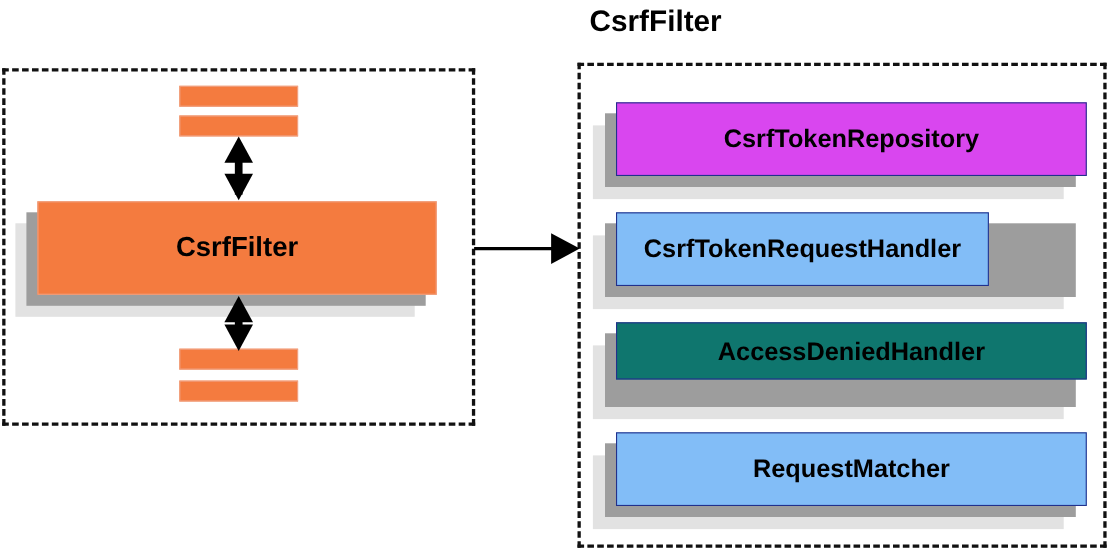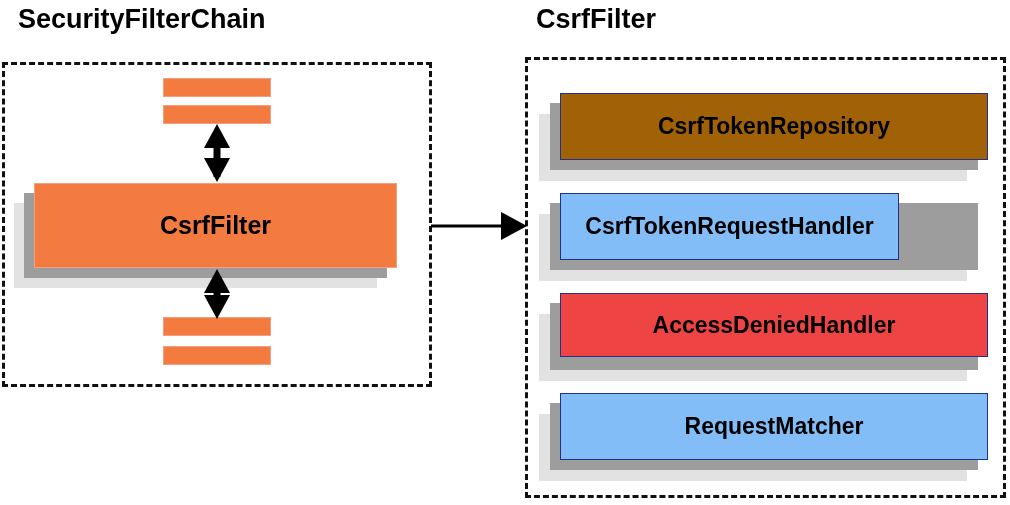--- a/index.html
+++ b/index.html
@@ -103,48 +103,47 @@
     width: 1010px;
     height: 505px;
     pointer-events: none;
   }
 </style>
 </head>
 <body>
 
 <div id="canvas">
 
-  <div class="panel-title" id="title-left">SecurityFilterChain</div>
 
   <div class="panel-title" id="title-right">CsrfFilter</div>
 
   <div class="panel" id="panel-left"></div>
 
   <div class="panel" id="panel-right"></div>
 
   <div class="bar-orange" id="bar-top-1"></div>
   <div class="bar-orange" id="bar-top-2"></div>
 
   <div class="shadow-far" id="csrffilter-shadow-far"></div>
   <div class="shadow-near" id="csrffilter-shadow-near"></div>
   <div class="box box-orange" id="box-csrffilter">CsrfFilter</div>
 
   <div class="bar-orange" id="bar-bottom-1"></div>
   <div class="bar-orange" id="bar-bottom-2"></div>
 
   <div id="blue-boxes">
       <div class="shadow-far" style="left: 539px; top: 114px; width: 428px; height: 67px;"></div>
       <div class="shadow-near" style="left: 550px; top: 103px; width: 428px; height: 67px;"></div>
-      <div class="box box-blue" style="left: 560px; top: 93px; width: 428px; height: 67px; background: #a16207; border-color: rgb(33, 49, 140);">CsrfTokenRepository</div>
+      <div class="box box-blue" style="left: 560px; top: 93px; width: 428px; height: 67px; background: #d946ef; border-color: rgb(33, 49, 140);">CsrfTokenRepository</div>
       <div class="shadow-far" style="left: 539px; top: 214px; width: 428px; height: 67px;"></div>
       <div class="shadow-near" style="left: 550px; top: 203px; width: 428px; height: 67px;"></div>
       <div class="box box-blue" style="left: 560px; top: 193px; width: 339px; height: 67px; background: rgb(130, 189, 247); border-color: rgb(33, 49, 140);">CsrfTokenRequestHandler</div>
       <div class="shadow-far" style="left: 539px; top: 314px; width: 428px; height: 67px;"></div>
       <div class="shadow-near" style="left: 550px; top: 303px; width: 428px; height: 67px;"></div>
-      <div class="box box-blue" style="left: 560px; top: 293px; width: 428px; height: 64px; background: #ef4444; border-color: rgb(33, 49, 140);">AccessDeniedHandler</div>
+      <div class="box box-blue" style="left: 560px; top: 293px; width: 428px; height: 52px; background: #0f766e; border-color: rgb(33, 49, 140);">AccessDeniedHandler</div>
       <div class="shadow-far" style="left: 539px; top: 414px; width: 428px; height: 67px;"></div>
       <div class="shadow-near" style="left: 550px; top: 403px; width: 428px; height: 67px;"></div>
       <div class="box box-blue" style="left: 560px; top: 393px; width: 428px; height: 67px; background: rgb(130, 189, 247); border-color: rgb(33, 49, 140);">RequestMatcher</div>
     </div>
 
   <svg id="arrows" viewBox="0 0 1010 505">
 
     <g>
       <line x1="217" y1="133" x2="217" y2="177" stroke="#000000" stroke-width="7"></line>
       <polygon points="217,124 230,148 204,148" fill="#000000"></polygon>

